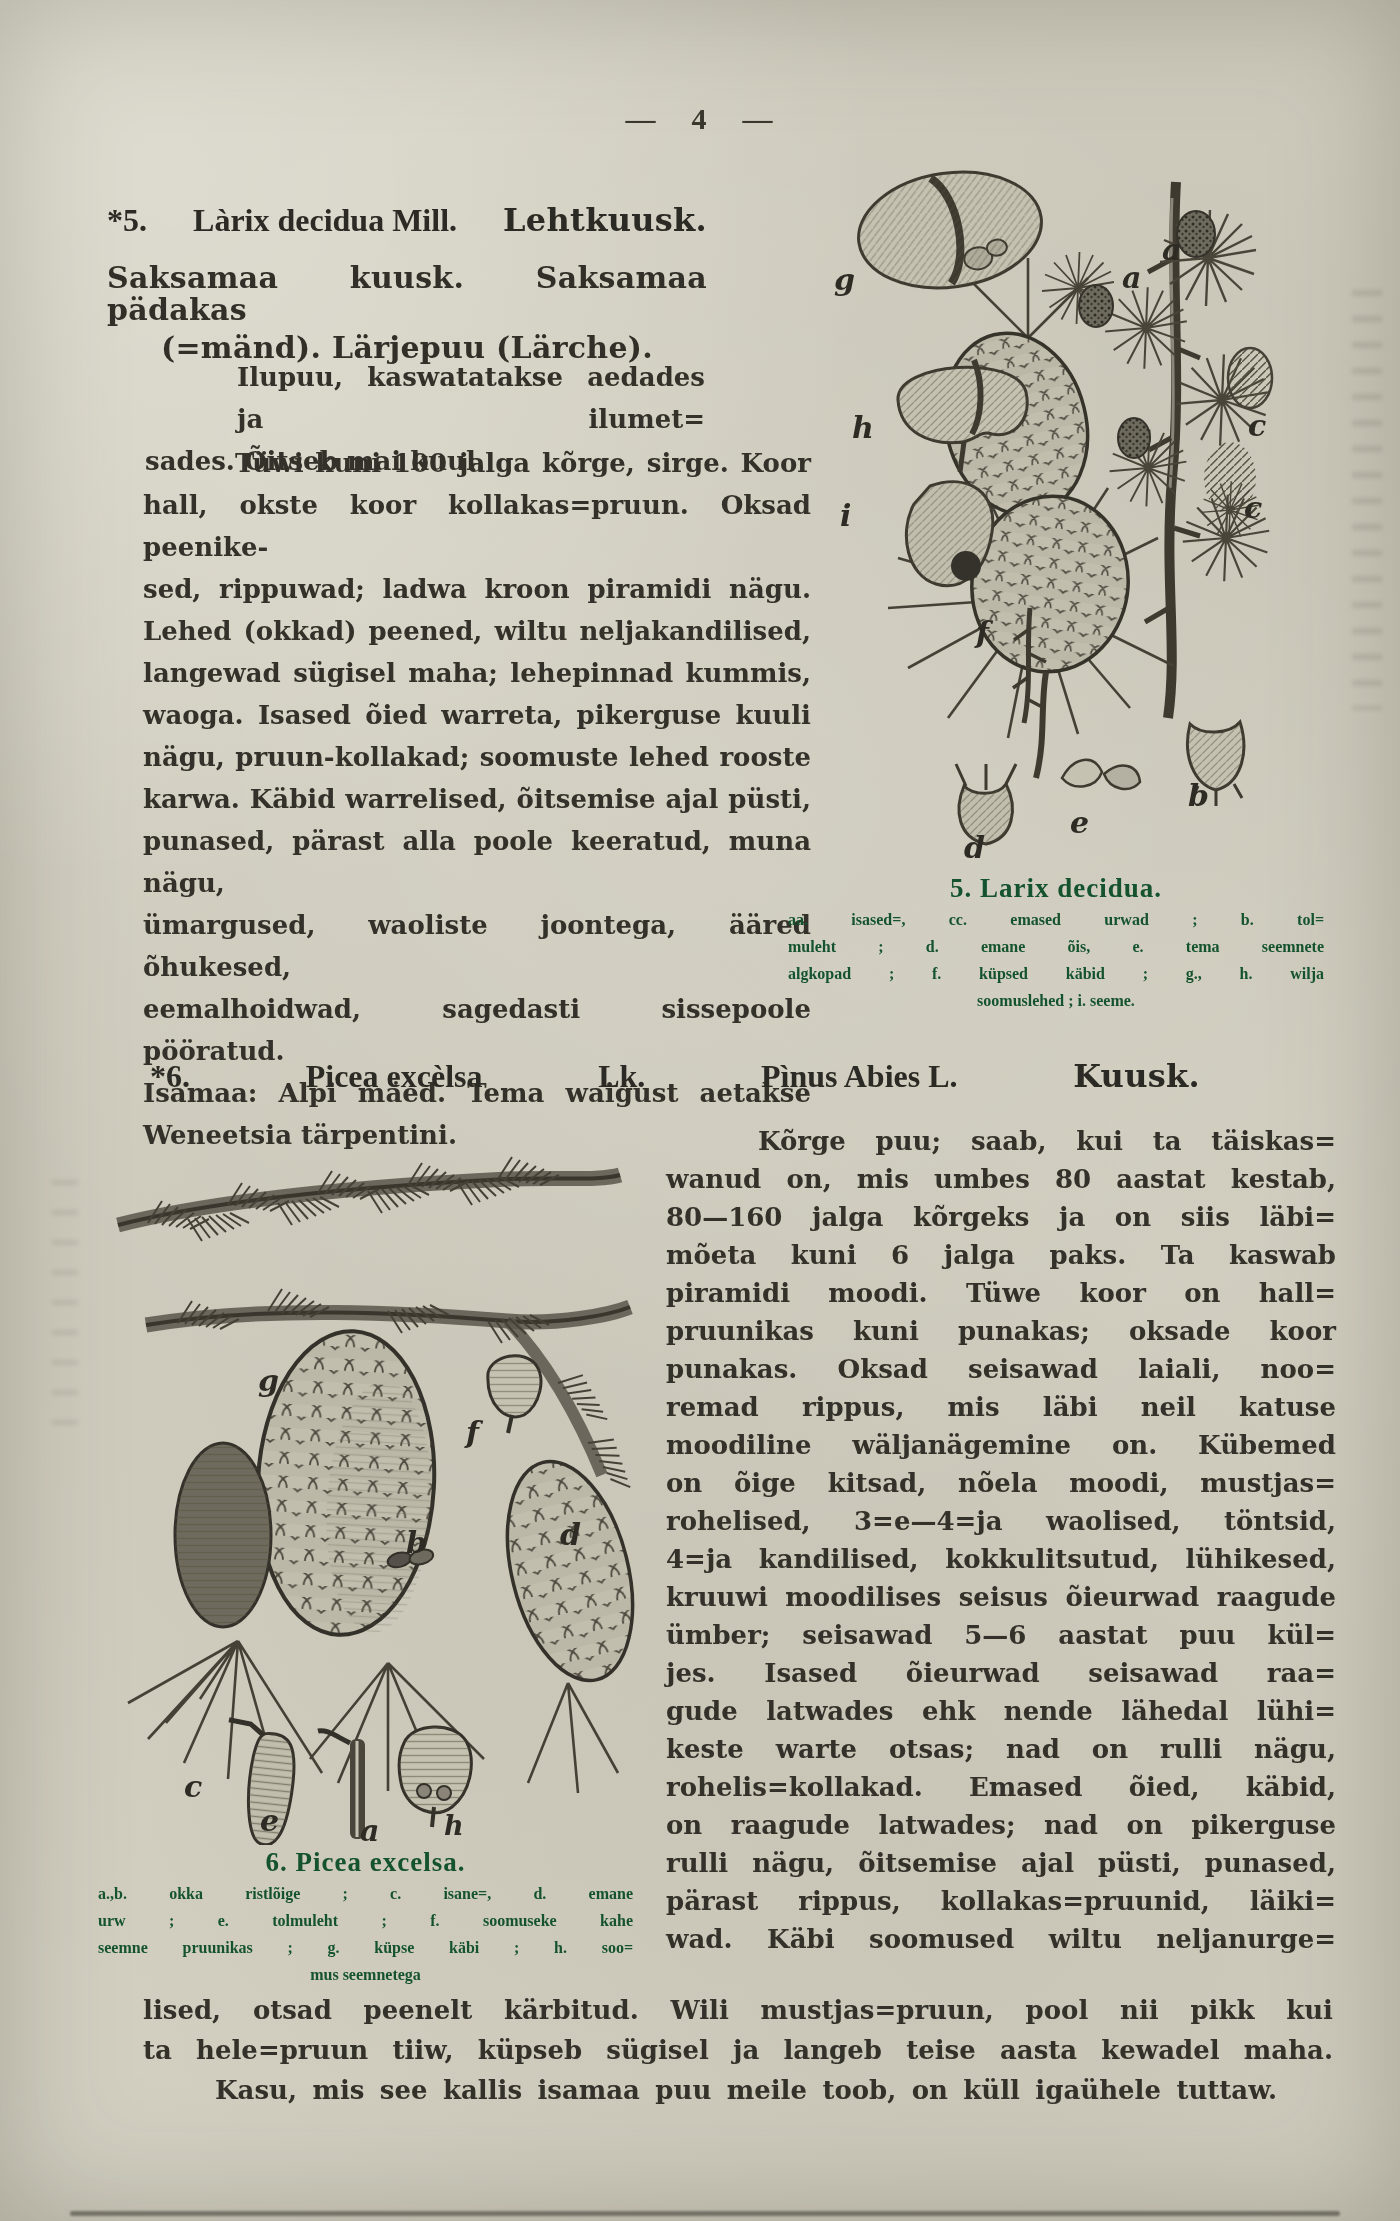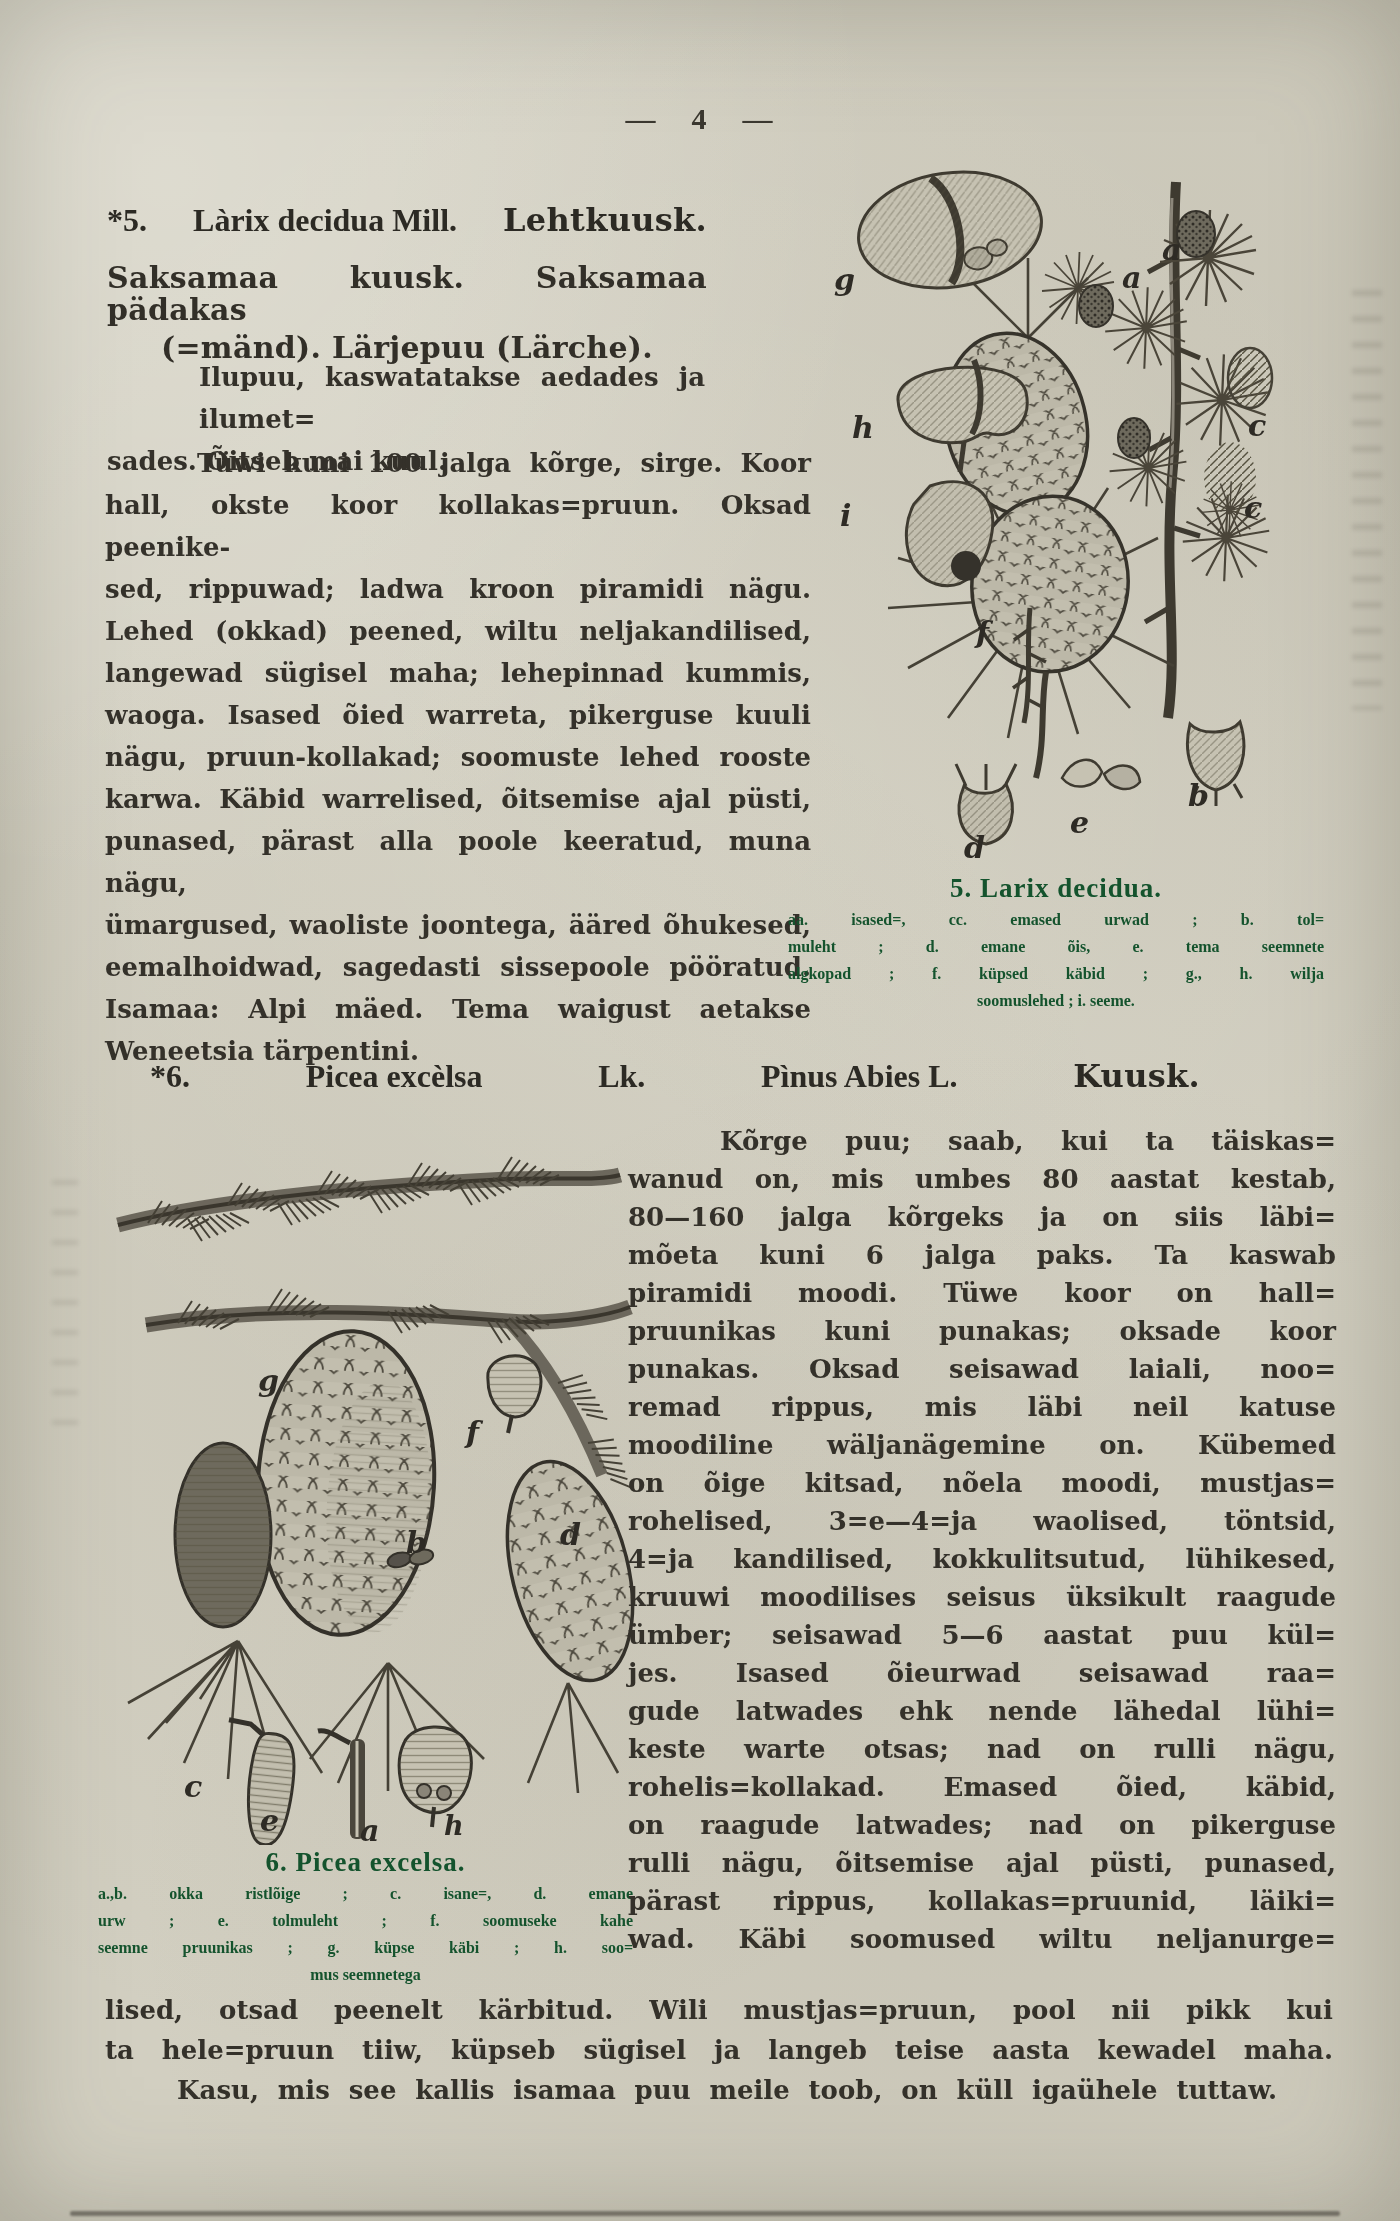--- a/index.html
+++ b/index.html
@@ -18,21 +18,21 @@
       radial-gradient(circle at 70% 85%, rgba(120,112,92,.10), transparent 40%),
       radial-gradient(circle at 50% 35%, rgba(255,255,245,.12), transparent 50%);
   }
   .abs{position:absolute;}
   .frak{font-family:"DejaVu Serif",serif;font-weight:700;letter-spacing:.3px;}
   .lat{font-family:"Liberation Serif",serif;font-weight:700;}
   .pageno{top:102px;left:0;width:100%;text-align:center;font-size:30px;font-weight:700;
           font-family:"Liberation Serif",serif;letter-spacing:2px;color:#3a372f;}
   .pageno .dash{margin:0 34px;}
   .line{font-size:26px;line-height:42px;font-weight:700;
-        text-align:justify;text-align-last:justify;color:#34312a;}
+        text-align:justify;text-align-last:justify;color:#34312a;margin-left:38px;}
   .line.end{text-align-last:left;}
   .line.indent{padding-left:92px;}
   .tight .line{line-height:38px;}
   .bottomblock .line{line-height:40px;}
   .bottomblock .line.indent2{padding-left:72px;padding-right:56px;}
   .h1line{display:flex;justify-content:space-between;align-items:baseline;
           font-size:32px;line-height:44px;color:#2c2a24;}
   .h2line{font-size:30px;line-height:32px;font-weight:700;
           text-align:justify;text-align-last:justify;margin-top:20px;}
   .h3line{font-size:30px;line-height:44px;font-weight:700;text-align:center;}
@@ -326,21 +326,21 @@
     <div class="line">80—160 jalga kõrgeks ja on siis läbi=</div>
     <div class="line">mõeta kuni 6 jalga paks. Ta kaswab</div>
     <div class="line">piramidi moodi. Tüwe koor on hall=</div>
     <div class="line">pruunikas kuni punakas; oksade koor</div>
     <div class="line">punakas. Oksad seisawad laiali, noo=</div>
     <div class="line">remad rippus, mis läbi neil katuse</div>
     <div class="line">moodiline wäljanägemine on. Kübemed</div>
     <div class="line">on õige kitsad, nõela moodi, mustjas=</div>
     <div class="line">rohelised, 3=e—4=ja waolised, töntsid,</div>
     <div class="line">4=ja kandilised, kokkulitsutud, lühikesed,</div>
-    <div class="line">kruuwi moodilises seisus üksikult raagude</div>
+    <div class="line">kruuwi moodilises seisus õieurwad raagude</div>
     <div class="line">ümber; seisawad 5—6 aastat puu kül=</div>
     <div class="line">jes. Isased õieurwad seisawad raa=</div>
     <div class="line">gude latwades ehk nende lähedal lühi=</div>
     <div class="line">keste warte otsas; nad on rulli nägu,</div>
     <div class="line">rohelis=kollakad. Emased õied, käbid,</div>
     <div class="line">on raagude latwades; nad on pikerguse</div>
     <div class="line">rulli nägu, õitsemise ajal püsti, punased,</div>
     <div class="line">pärast rippus, kollakas=pruunid, läiki=</div>
     <div class="line">wad. Käbi soomused wiltu neljanurge=</div>
   </div>

